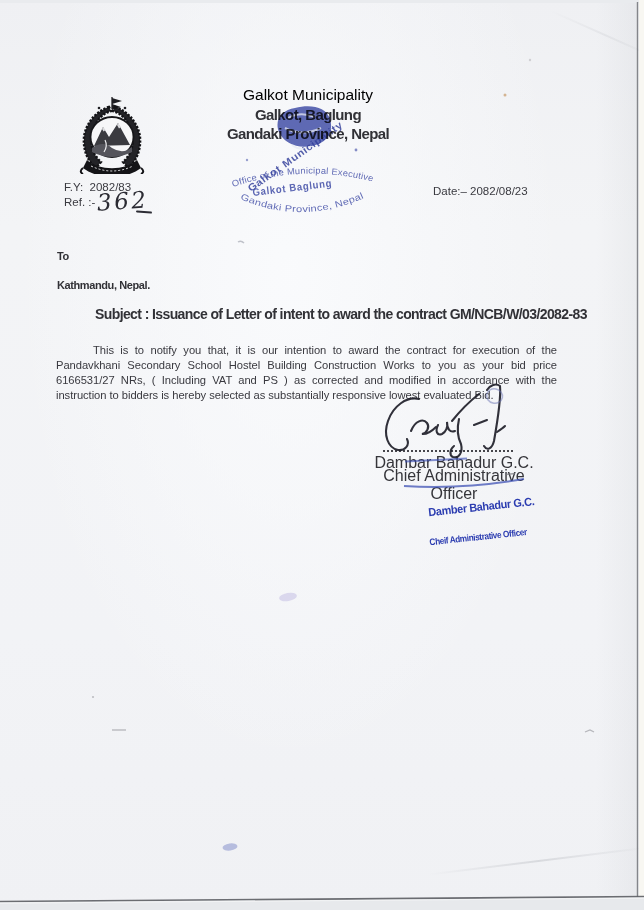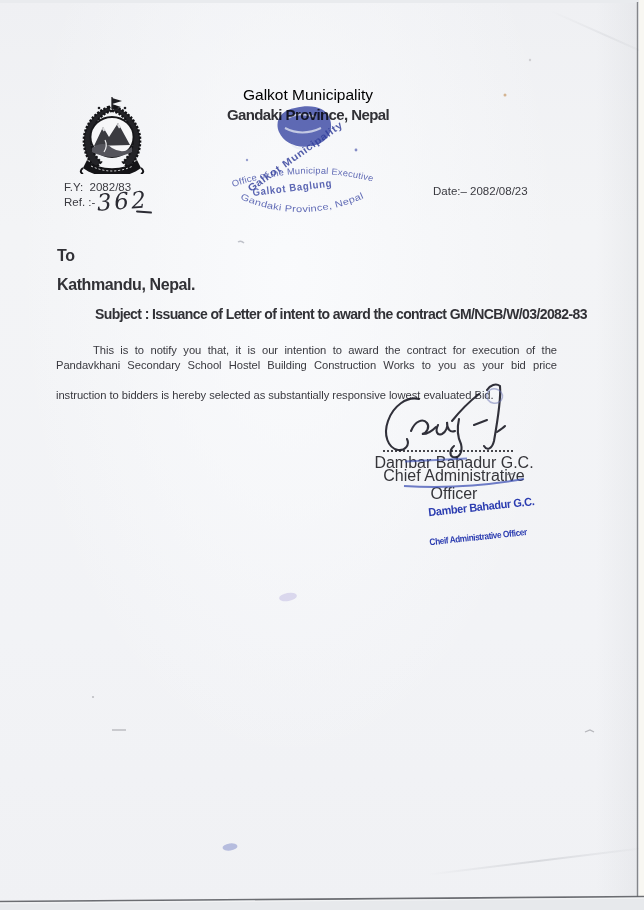--- a/index.html
+++ b/index.html
@@ -8,21 +8,21 @@
   .page{position:absolute;left:0;top:0;width:644px;height:910px;overflow:hidden;
         background:
           radial-gradient(ellipse at 45% 30%, rgba(250,251,253,.9) 0%, rgba(250,251,253,0) 55%),
           linear-gradient(180deg,#eff0f3 0%,#f3f4f6 25%,#f2f3f6 70%,#f0f1f4 100%);}
   .abs{position:absolute;white-space:pre;color:#3a3a40;}
   .b{font-weight:bold;color:#313136;}
   .hline{font-size:15.5px;}
   .hbold{font-size:15px;letter-spacing:-0.6px;}
   .hdrblock{position:absolute;left:158px;top:85px;width:300px;text-align:center;line-height:19.5px;}
   .meta{font-size:11.5px;}
-  .addr{font-size:16px;letter-spacing:-0.4px;line-height:14.5px;}
+  .addr{font-size:11px;letter-spacing:-0.4px;line-height:14.5px;}
   .subject{font-size:14px;letter-spacing:-0.6px;}
   .bodyline{position:absolute;left:56px;width:501px;font-size:11.2px;letter-spacing:-0.05px;
             color:#39393f;text-align:justify;text-align-last:justify;white-space:normal;box-sizing:border-box;}
   .bodylast{text-align-last:left;}
   .refnum{font-family:"DejaVu Serif","Liberation Serif",serif;font-style:italic;font-size:23px;
           letter-spacing:2.5px;color:#2b2b33;transform:rotate(-4deg);}
   .dotline{position:absolute;left:383px;top:437px;width:130px;height:13px;
            border-bottom:2px dotted #46464c;}
   .sigblock{position:absolute;left:368px;width:172px;text-align:center;color:#35353a;}
   .bluestamp{position:absolute;left:412px;top:492px;transform:rotate(-6deg);transform-origin:left center;
@@ -60,36 +60,38 @@
       <path d="M30,44 Q33,50 29,56" fill="none" stroke="#ededef" stroke-width="1.2"></path>
       <path d="M12,64 C24,75 50,75 62,64 L66,72 C50,84 24,84 8,72 Z" fill="#141417"></path>
       <path d="M16,70 Q37,80 58,70" fill="none" stroke="#e3e3e5" stroke-width="1" stroke-dasharray="2 2"></path>
       <path d="M8,72 Q3.5,75.5 8,78" fill="none" stroke="#141417" stroke-width="2"></path>
       <path d="M66,72 Q70.5,75.5 66,78" fill="none" stroke="#141417" stroke-width="2"></path>
     </g>
   </svg>
 
   <div class="hdrblock">
     <div class="hline">Galkot Municipality</div>
+    <div class="hbold b">Galkot, Baglung</div>
     <div class="hbold b">Gandaki Province, Nepal</div>
   </div>
 
   <div class="abs meta" style="left:64px;top:181px;">F.Y:  2082/83</div>
   <div class="abs meta" style="left:64px;top:195.5px;">Ref. :-</div>
   <div class="abs refnum" style="left:97px;top:188px;">362</div>
   <div class="crease" style="left:136px;top:211px;width:16px;height:1.8px;background:#2c2c34;transform:rotate(5deg);border-radius:2px;"></div>
   <div class="abs meta" style="left:433px;top:185px;">Date:– 2082/08/23</div>
 
   <div class="abs addr b" style="left:57px;top:248.5px;">To</div>
   <div class="abs addr b" style="left:57px;top:278px;">Kathmandu, Nepal.</div>
 
   <div class="abs subject b" style="left:95px;top:305.5px;">Subject : Issuance of Letter of intent to award the contract GM/NCB/W/03/2082-83</div>
 
   <div class="bodyline" style="top:344px;padding-left:37px;">This is to notify you that, it is our intention to award the contract for execution of the</div>
   <div class="bodyline" style="top:359px;">Pandavkhani Secondary School Hostel Building Construction Works to you as your bid price</div>
+  <div class="bodyline" style="top:374px;">6166531/27 NRs, ( Including VAT and PS ) as corrected and modified in accordance with the</div>
   <div class="bodyline bodylast" style="top:389px;">instruction to bidders is hereby selected as substantially responsive lowest evaluated Bid.</div>
 
   <div class="dotline"></div>
 
   <div class="sigblock nm" style="top:453.5px;">Dambar Bahadur G.C.</div>
   <div class="sigblock tt" style="top:466.5px;">Chief Administrative Officer</div>
 
   <div class="bluestamp">
     <span class="l1">Damber Bahadur G.C.</span><br>
     <span class="l2">Cheif Administrative Officer</span>

